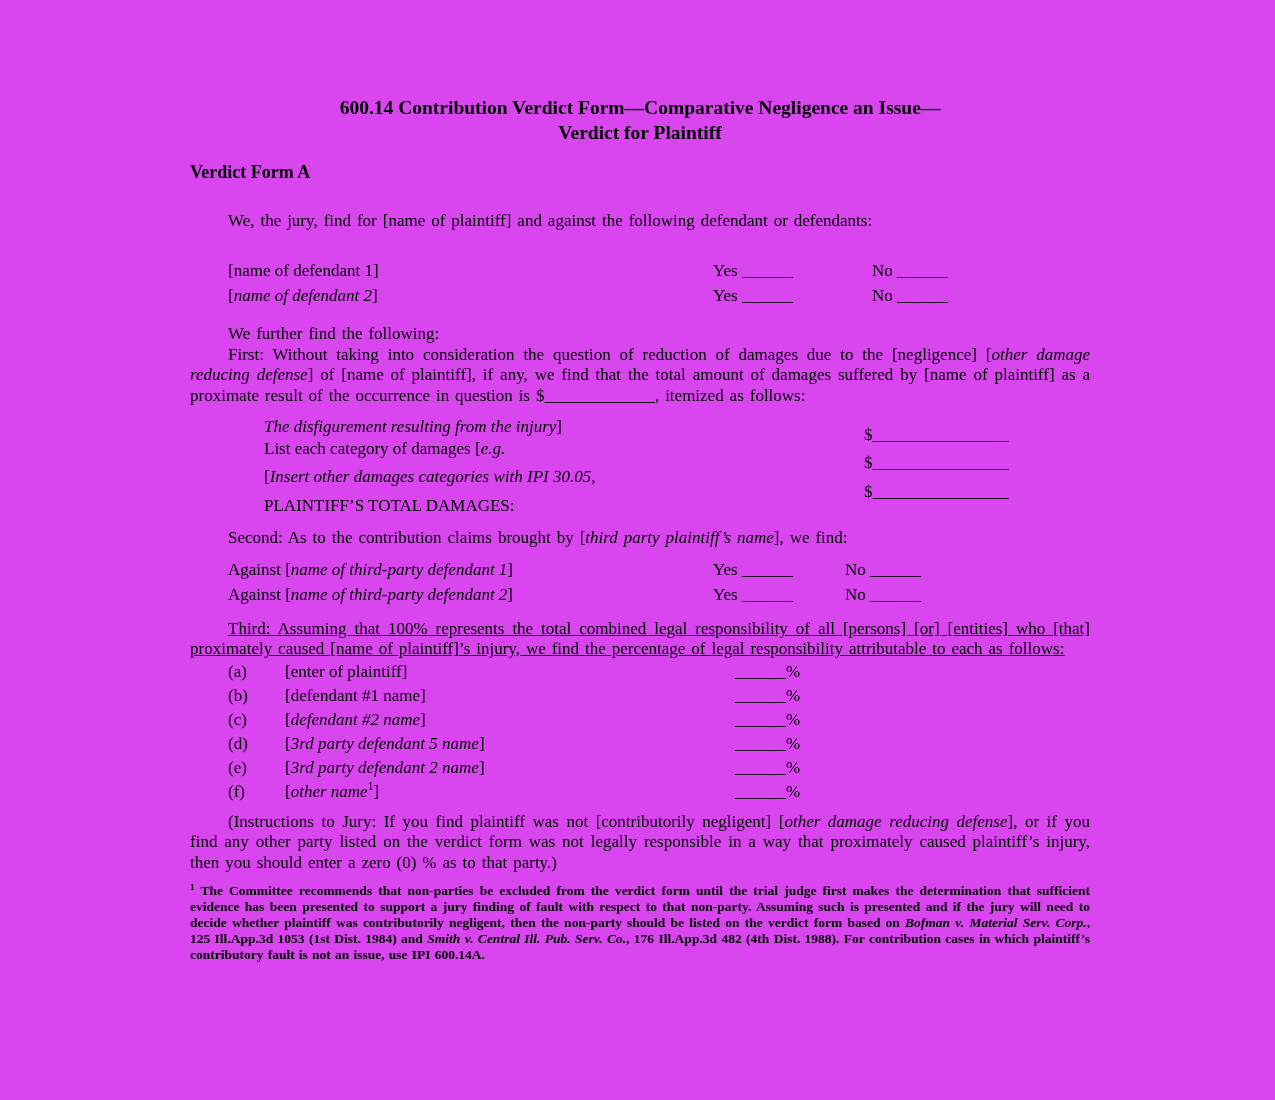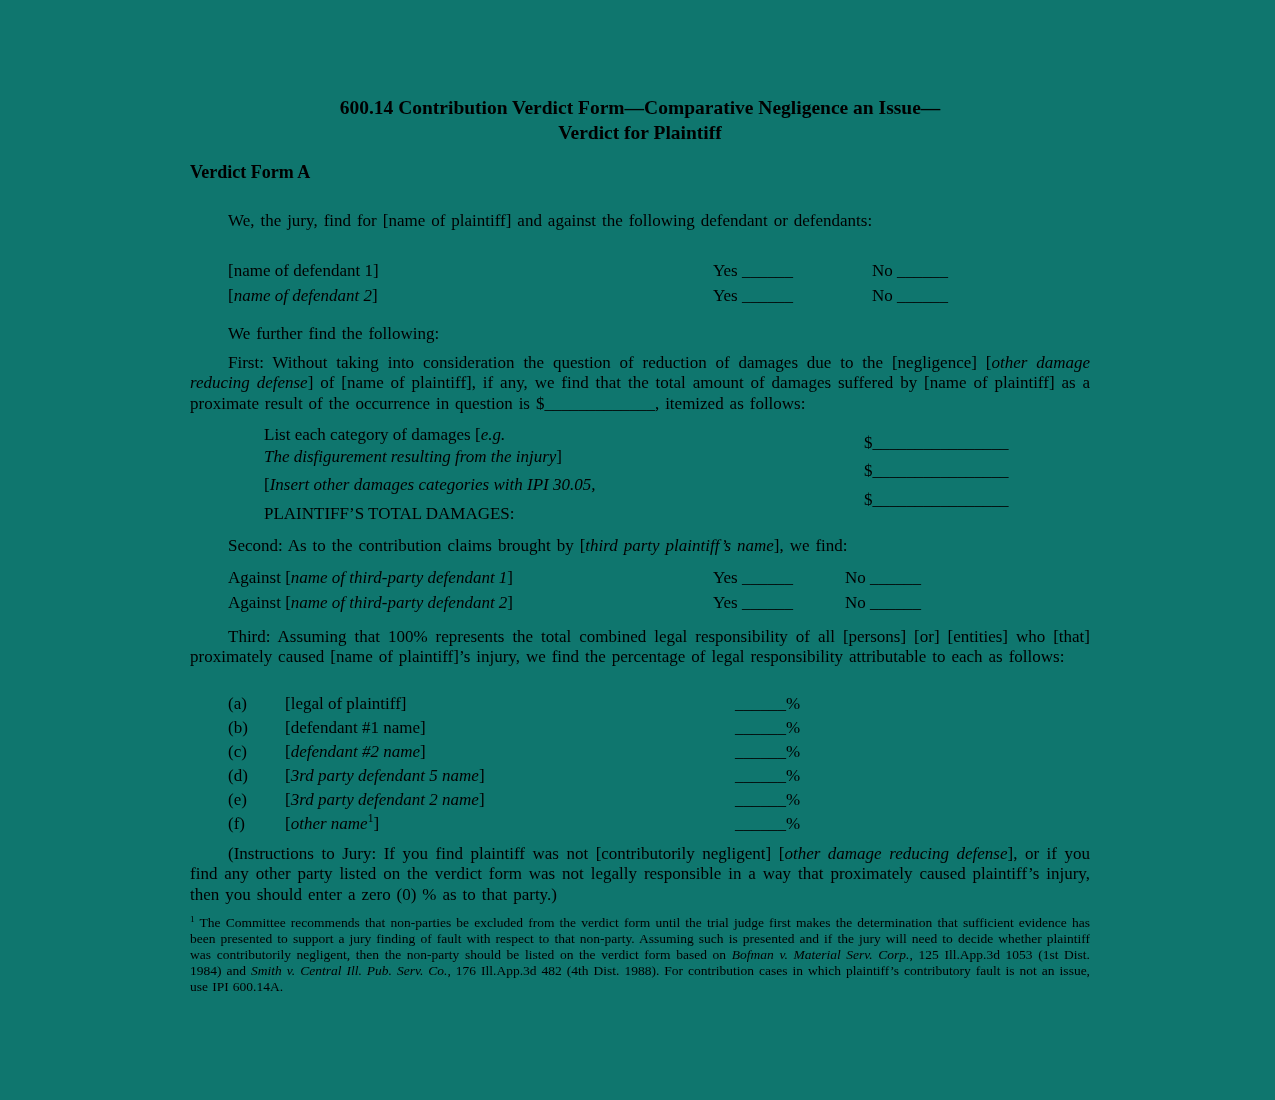--- a/index.html
+++ b/index.html
@@ -7,21 +7,21 @@
     width: 1275px;
     height: 1100px;
     background: #ffffff;
     color: #000000;
     font-family: "Liberation Serif", "DejaVu Serif", serif;
   }
   .page {
     position: relative;
     width: 1275px;
     height: 1100px;
-    background: #0f766e;
+    background: #d946ef;
     overflow: hidden;
   }
   .content {
     position: absolute;
     left: 190px;
     top: 96px;
     width: 900px;
   }
   .doc-title {
     font-size: 19.5px;
@@ -39,26 +39,26 @@
   .para {
     font-size: 17px;
     line-height: 20.5px;
     text-align: justify;
     word-spacing: 0.10em;
     margin: 0;
   }
   .first-indent { text-indent: 38px; }
   .m-intro      { margin-bottom: 27px; }
   .m-defrows    { margin-bottom: 16px; }
-  .m-further    { margin-bottom: 8px; }
+  .m-further    { margin-bottom: 0; }
   .m-firstpara  { margin-bottom: 10px; }
   .m-damages    { margin-bottom: 12px; }
   .m-secondpara { margin-bottom: 8px; }
   .m-againrows  { margin-bottom: 12px; }
-  .m-thirdpara  { margin-bottom: 24px; }
+  .m-thirdpara  { margin-bottom: 0; text-decoration: underline; }
   .m-allocrows  { margin-bottom: 8px; }
   .m-instr      { margin-bottom: 10px; }
 
   .yn-row {
     position: relative;
     padding-left: 38px;
     font-size: 17px;
     line-height: 25px;
   }
   .yn-col { position: absolute; top: 0; white-space: pre; }
@@ -90,20 +90,21 @@
   }
   .alloc-key { display: inline-block; width: 57px; }
   .alloc-pct { position: absolute; left: 545px; top: 0; white-space: pre; }
 
   .footnote {
     font-size: 13.5px;
     line-height: 15.8px;
     text-align: justify;
     word-spacing: 0.06em;
     margin: 0;
+    font-weight: bold;
   }
   sup { font-size: 0.68em; line-height: 0; }
   i { font-style: italic; }
 </style>
 </head>
 <body>
 
 <div class="page">
   <div class="content">
 
@@ -129,22 +130,22 @@
       </div>
     </div>
 
     <p class="para first-indent m-further">We further find the following:</p>
 
     <p class="para first-indent m-firstpara"><span>First: Without taking into consideration the question of reduction of damages due to the [negligence] [</span><i>other damage reducing defense</i><span>] of [name of plaintiff], if any, we find that the total amount of damages suffered by [name of plaintiff] as a proximate result of the occurrence in question is $_____________, itemized as follows:</span></p>
 
     <div class="damages-block m-damages">
       <div class="damage-item">
         <div class="damage-lines">
+          <div class="damage-line"><i>The disfigurement resulting from the injury</i><span>]</span></div>
           <div class="damage-line"><span>List each category of damages [</span><i>e.g.</i></div>
-          <div class="damage-line"><i>The disfigurement resulting from the injury</i><span>]</span></div>
         </div>
         <span class="damage-amount">$________________</span>
       </div>
       <div class="damage-item">
         <div class="damage-lines">
           <div class="damage-line"><span>[</span><i>Insert other damages categories with IPI 30.05,</i></div>
         </div>
         <span class="damage-amount">$________________</span>
       </div>
       <div class="damage-item">
@@ -167,21 +168,21 @@
         <span class="yn-label"><span>Against [</span><i>name of third-party defendant 2</i><span>]</span></span>
         <span class="yn-col pos-ag-yes">Yes ______</span>
         <span class="yn-col pos-ag-no">No ______</span>
       </div>
     </div>
 
     <p class="para first-indent m-thirdpara">Third: Assuming that 100% represents the total combined legal responsibility of all [persons] [or] [entities] who [that] proximately caused [name of plaintiff]’s injury, we find the percentage of legal responsibility attributable to each as follows:</p>
 
     <div class="m-allocrows">
       <div class="alloc-row">
-        <span class="alloc-key">(a)</span><span class="alloc-label"><span>[legal of plaintiff]</span></span>
+        <span class="alloc-key">(a)</span><span class="alloc-label"><span>[enter of plaintiff]</span></span>
         <span class="alloc-pct">______%</span>
       </div>
       <div class="alloc-row">
         <span class="alloc-key">(b)</span><span class="alloc-label"><span>[defendant #1 name]</span></span>
         <span class="alloc-pct">______%</span>
       </div>
       <div class="alloc-row">
         <span class="alloc-key">(c)</span><span class="alloc-label"><span>[</span><i>defendant #2 name</i><span>]</span></span>
         <span class="alloc-pct">______%</span>
       </div>

